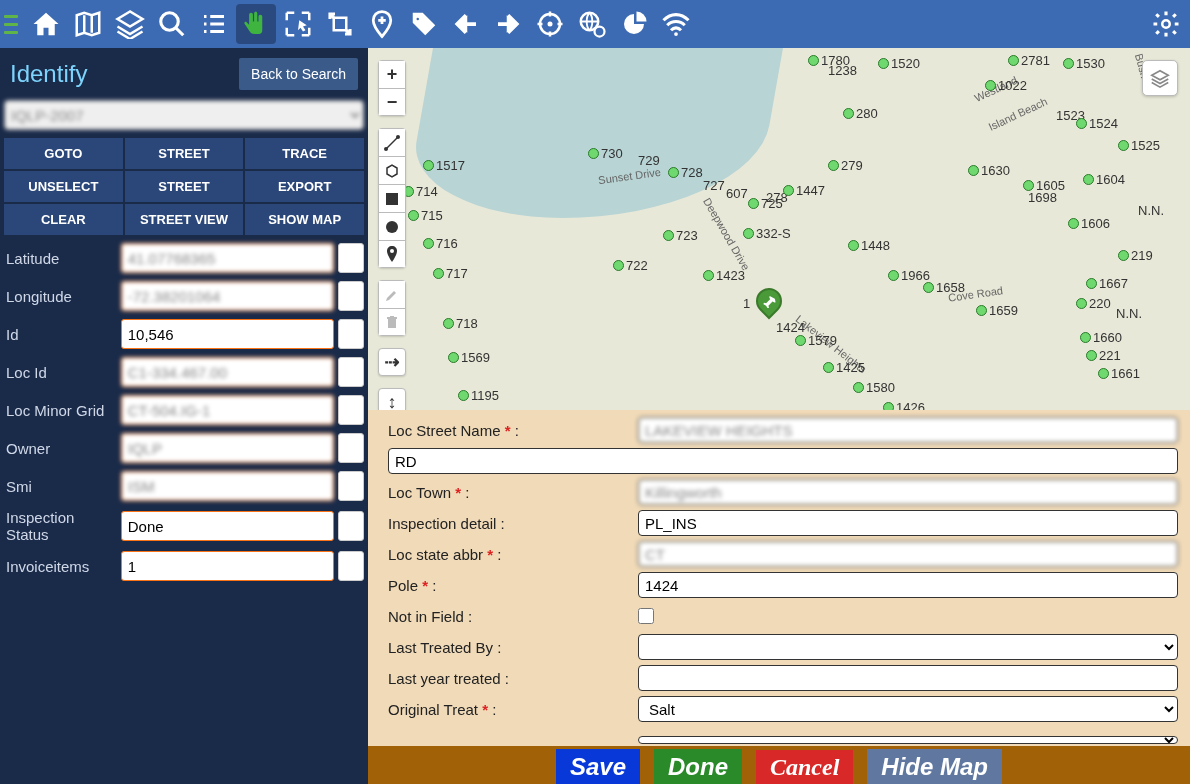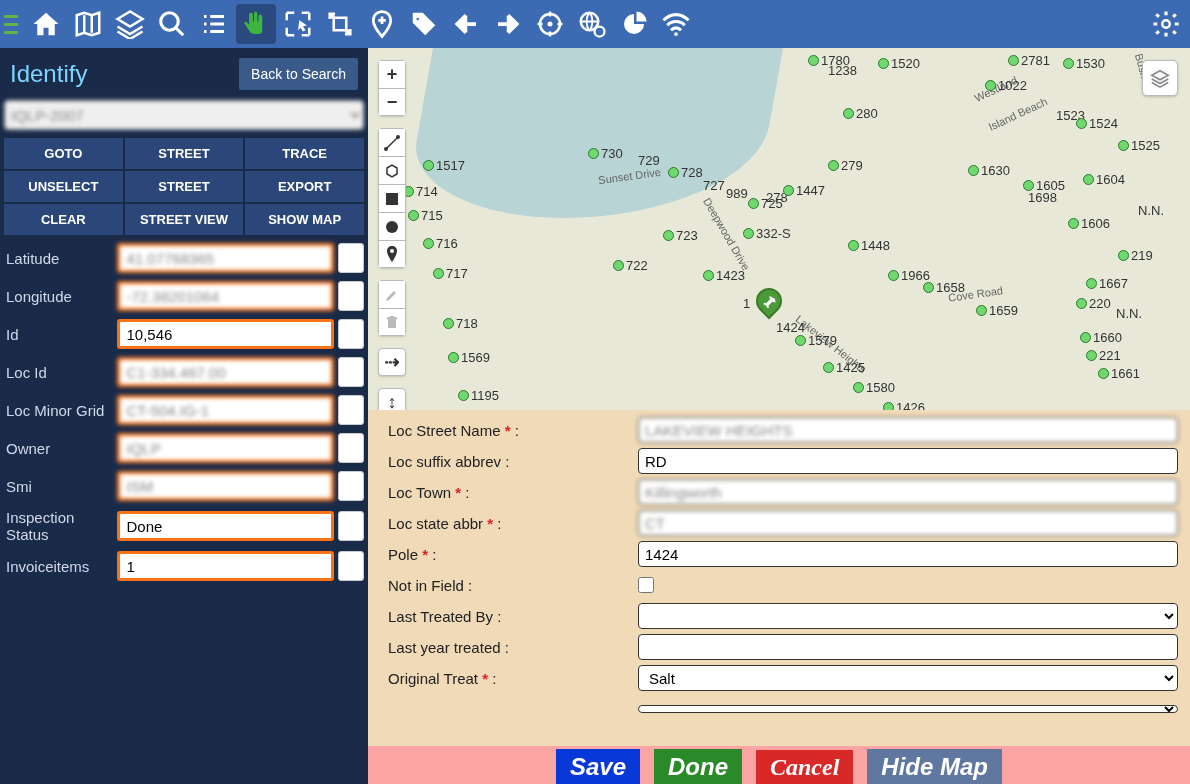--- a/index.html
+++ b/index.html
@@ -22,21 +22,21 @@
 .panel-title { color: #7dd3fc; font-size: 24px; font-weight: normal; }
 .back-btn { background: #3a5a8a; color: white; border: none; padding: 8px 12px; font-size: 14px; cursor: pointer; border-radius: 2px; }
 .select-wide { width: 100%; height: 30px; font-size: 15px; padding: 2px; border: 1px solid #888; border-radius: 4px; margin-bottom: 8px; color: #888; filter: blur(2px); }
 
 .btn-grid { display: grid; grid-template-columns: 1fr 1fr 1fr; gap: 2px; margin-bottom: 8px; }
 .btn-grid button { background: #2b477a; color: white; border: none; padding: 8px 4px; font-size: 13px; font-weight: bold; cursor: pointer; }
 
 .form-rows { display: flex; flex-direction: column; }
 .form-row { display: flex; align-items: center; margin-bottom: 8px; gap: 4px; }
 .form-row label { color: #d0d8e8; width: 130px; font-size: 15px; padding-left: 2px; }
-.form-row input { flex: 1; height: 30px; padding: 2px 6px; font-size: 15px; border: 3px solid #f97316; border-radius: 3px; }
+.form-row input { flex: 1; height: 30px; padding: 2px 6px; font-size: 15px; border: 1px solid #f97316; border-radius: 3px; }
 .form-row .sm-box { width: 30px; height: 30px; background: white; border: 1px solid #ccc; border-radius: 3px; }
 .blur { color: #888 !important; filter: blur(2px); }
 
 
 .right-panel { flex: 1; display: flex; flex-direction: column; position: relative; }
 .map-area { height: 362px; background: #e8e8d8; position: relative; overflow: hidden; }
 .map-water { position: absolute; top: 0; left: 50px; width: 350px; height: 170px; background: #b8d4d4; border-radius: 0 0 60% 50%; transform: skew(-10deg); }
 
 .map-controls-left { position: absolute; top: 12px; left: 10px; display: flex; flex-direction: column; gap: 6px; }
 .mc-btn { width: 28px; height: 28px; background: white; border: 1px solid #bbb; border-radius: 4px; display: flex; align-items: center; justify-content: center; cursor: pointer; font-size: 18px; font-weight: bold; color: #333; box-shadow: 0 1px 2px rgba(0,0,0,0.15); }
@@ -55,21 +55,21 @@
 .marker-pin { width: 26px; height: 26px; background: #4a9a3a; border-radius: 50% 50% 50% 0; transform: rotate(-45deg); display: flex; align-items: center; justify-content: center; border: 2px solid #3a7a2a; }
 .marker-pin svg { transform: rotate(45deg); fill: white; width: 14px; height: 14px; }
 
 .detail-form { flex: 1; background: #f0dab8; padding: 6px 12px 6px 20px; overflow-y: auto; }
 .drow { display: flex; align-items: center; margin-bottom: 3px; height: 28px; }
 .drow label { width: 250px; font-size: 15px; color: #222; }
 .drow .req { color: #d22; font-weight: bold; }
 .drow input, .drow select { flex: 1; height: 26px; padding: 2px 6px; font-size: 15px; border: 1px solid #333; border-radius: 4px; background: white; }
 .drow input[type="checkbox"] { flex: none; width: 16px; height: 16px; }
 
-.bottom-bar { height: 38px; background: #fca5a5; display: flex; align-items: center; justify-content: center; gap: 14px; padding-top: 4px; }
+.bottom-bar { height: 38px; background: #a16207; display: flex; align-items: center; justify-content: center; gap: 14px; padding-top: 4px; }
 .bbtn { padding: 4px 14px; font-size: 24px; font-weight: bold; font-style: italic; color: white; border: none; cursor: pointer; }
 .bbtn.save { background: #0838d8; }
 .bbtn.done { background: #2a8a2a; }
 .bbtn.cancel { background: #d82828; font-family: Liberation Serif, serif; }
 .bbtn.hidemap { background: #6078a0; }
 </style>
 </head>
 <body>
 
 <div class="top-toolbar">
@@ -262,21 +262,21 @@
       <div class="poi" style="top:188px;left:55px"><span class="dot"></span>716</div>
       <div class="poi" style="top:218px;left:65px"><span class="dot"></span>717</div>
       <div class="poi" style="top:268px;left:75px"><span class="dot"></span>718</div>
       <div class="poi" style="top:302px;left:80px"><span class="dot"></span>1569</div>
       <div class="poi" style="top:340px;left:90px"><span class="dot"></span>1195</div>
       <div class="poi" style="top:210px;left:245px"><span class="dot"></span>722</div>
       <div class="poi" style="top:98px;left:220px"><span class="dot"></span>730</div>
       <div class="poi" style="top:105px;left:270px">729</div>
       <div class="poi" style="top:117px;left:300px"><span class="dot"></span>728</div>
       <div class="poi" style="top:130px;left:335px">727</div>
-      <div class="poi" style="top:138px;left:358px">989</div>
+      <div class="poi" style="top:138px;left:358px">607</div>
       <div class="poi" style="top:148px;left:380px"><span class="dot"></span>725</div>
       <div class="poi" style="top:142px;left:398px">278</div>
       <div class="poi" style="top:180px;left:295px"><span class="dot"></span>723</div>
       <div class="poi" style="top:178px;left:375px"><span class="dot"></span>332-S</div>
       <div class="poi" style="top:220px;left:335px"><span class="dot"></span>1423</div>
       <div class="poi" style="top:248px;left:375px">1</div>
       <div class="poi" style="top:272px;left:408px">1424</div>
       <div class="poi" style="top:285px;left:427px"><span class="dot"></span>1579</div>
       <div class="poi" style="top:312px;left:455px"><span class="dot"></span>1425</div>
       <div class="poi" style="top:332px;left:485px"><span class="dot"></span>1580</div>
@@ -375,26 +375,29 @@
           </svg>
         </div>
     </div>
 
     <div class="detail-form">
       <div class="drow">
           <label><span>Loc Street Name</span> <span class="req">*</span> :</label>
           <input class="blur" value="LAKEVIEW HEIGHTS" style="">
         </div>
       <div class="drow">
-          <label>Loc suffix abbrev :</label>
           <input value="RD" style="">
         </div>
       <div class="drow">
           <label><span>Loc Town</span> <span class="req">*</span> :</label>
           <input class="blur" value="Killingworth" style="">
+        </div>
+      <div class="drow">
+          <label>Inspection detail :</label>
+          <input value="PL_INS" style="">
         </div>
       <div class="drow">
           <label><span>Loc state abbr</span> <span class="req">*</span> :</label>
           <input class="blur" value="CT" style="">
         </div>
       <div class="drow">
           <label><span>Pole</span> <span class="req">*</span> :</label>
           <input value="1424" style="">
         </div>
       <div class="drow">

